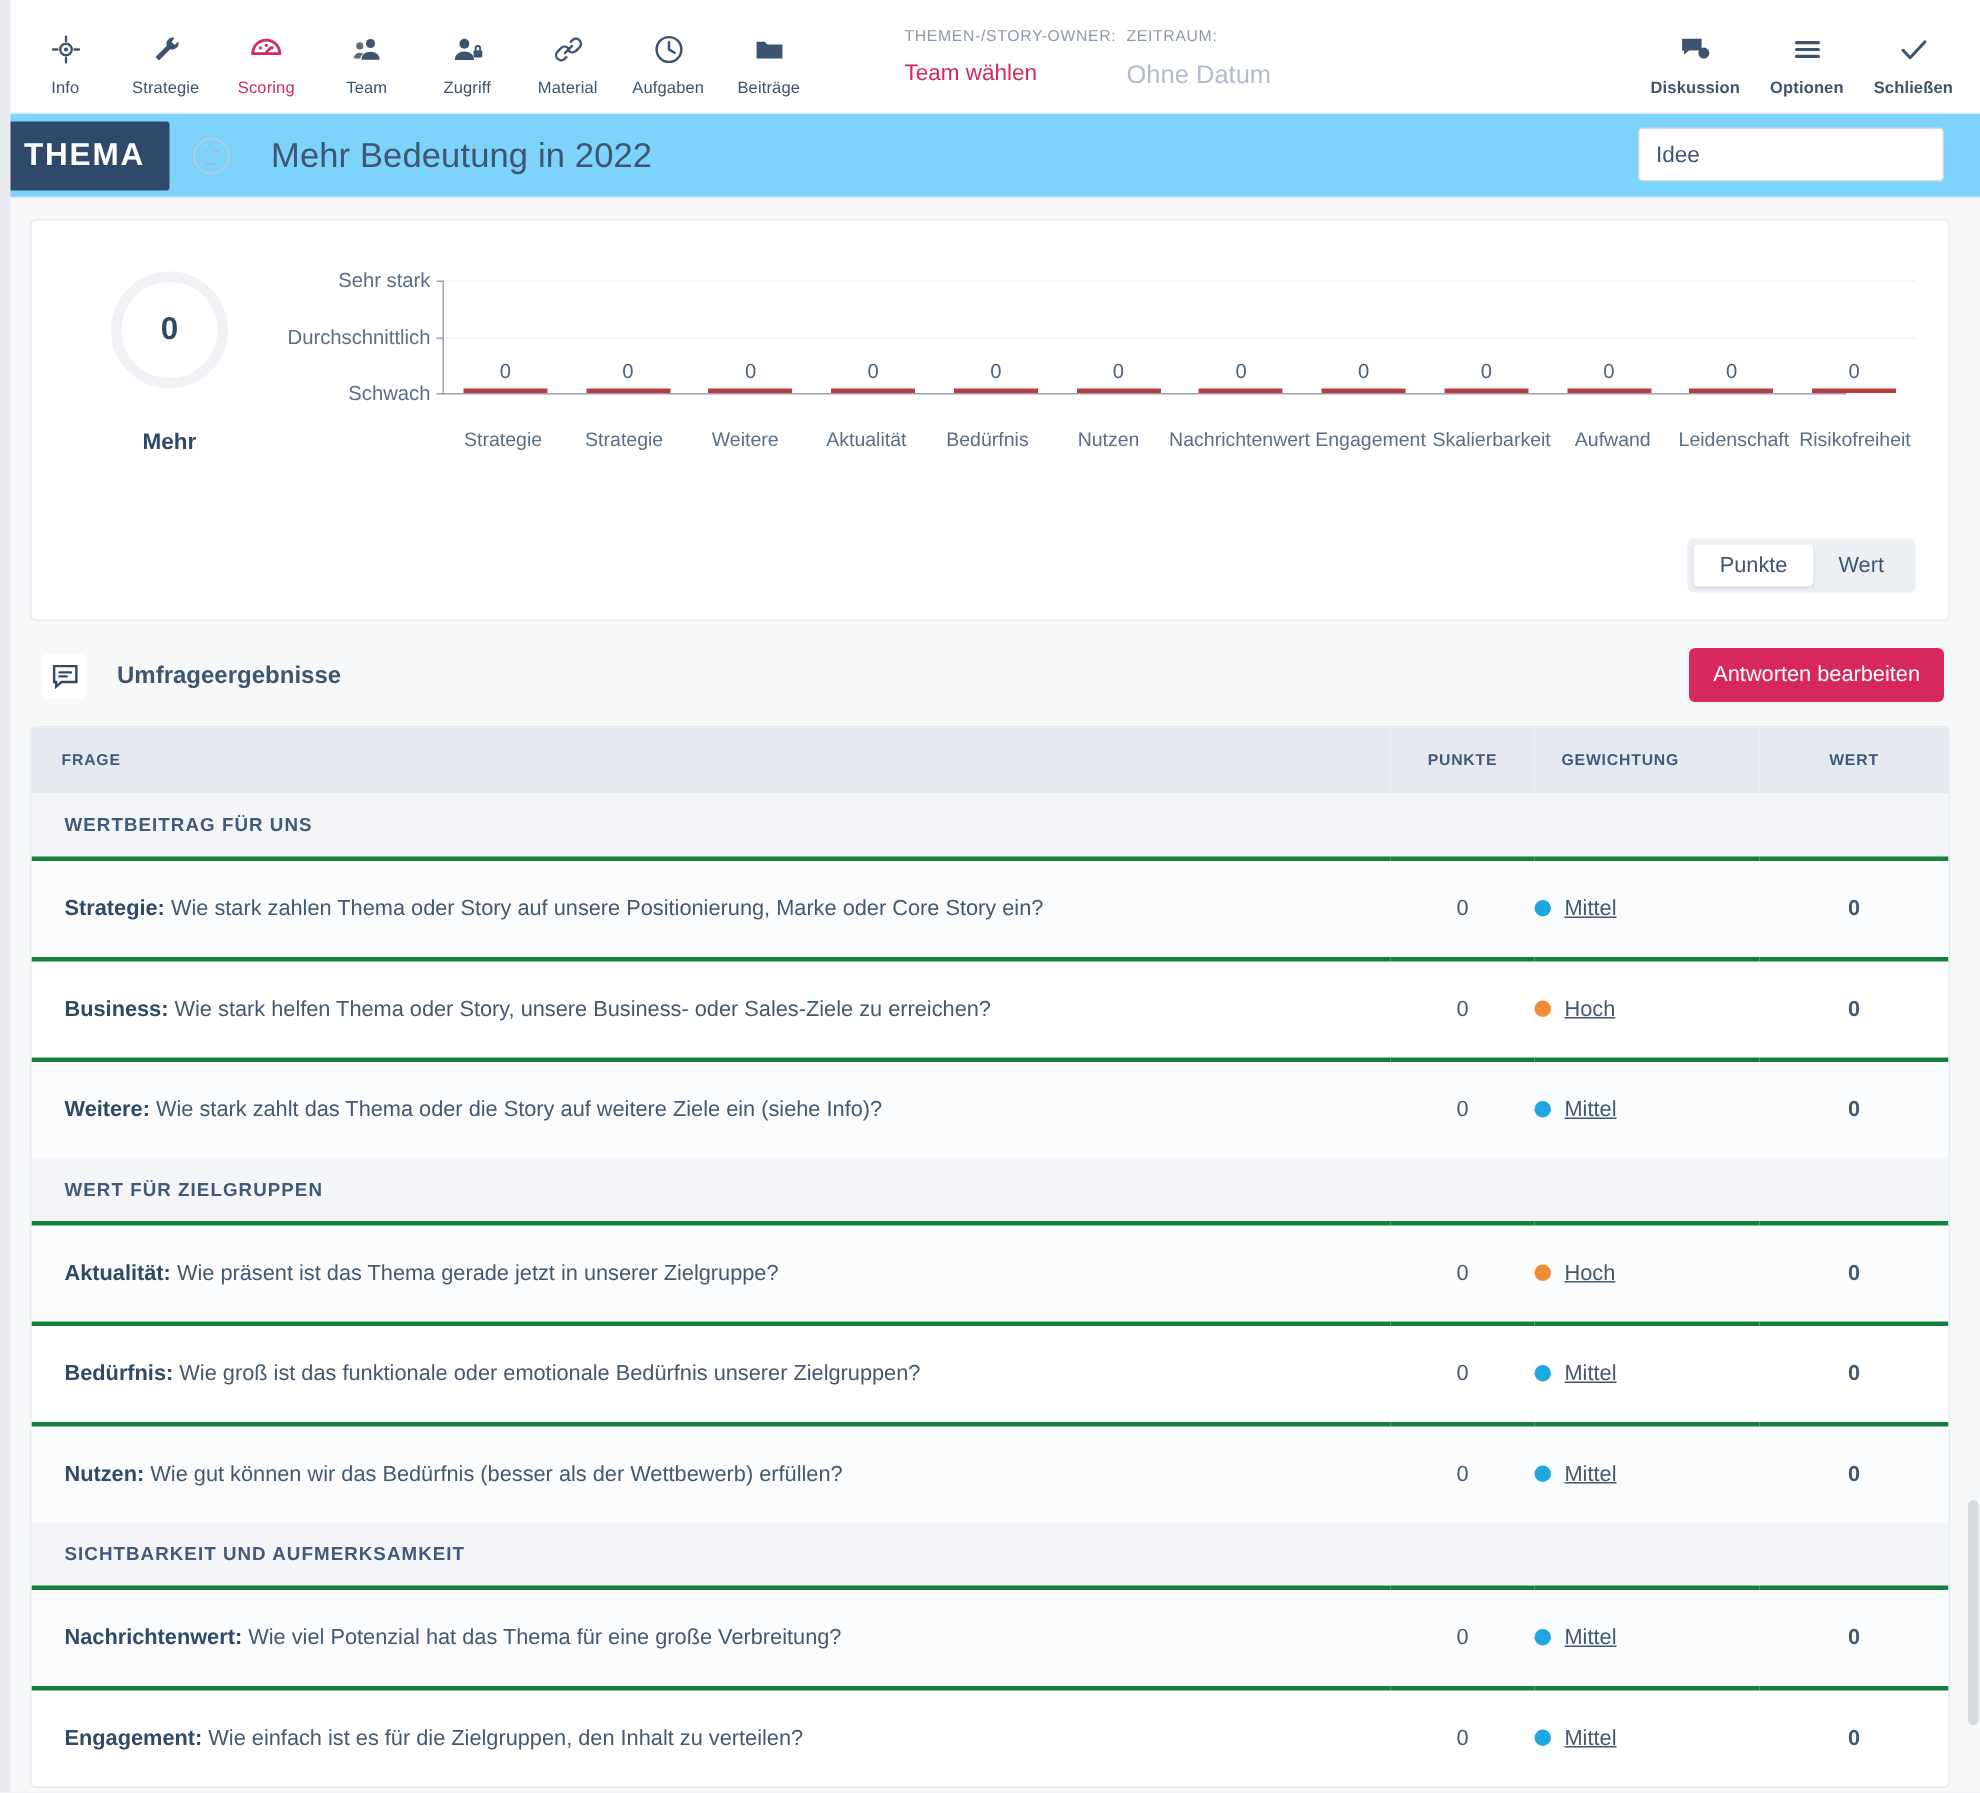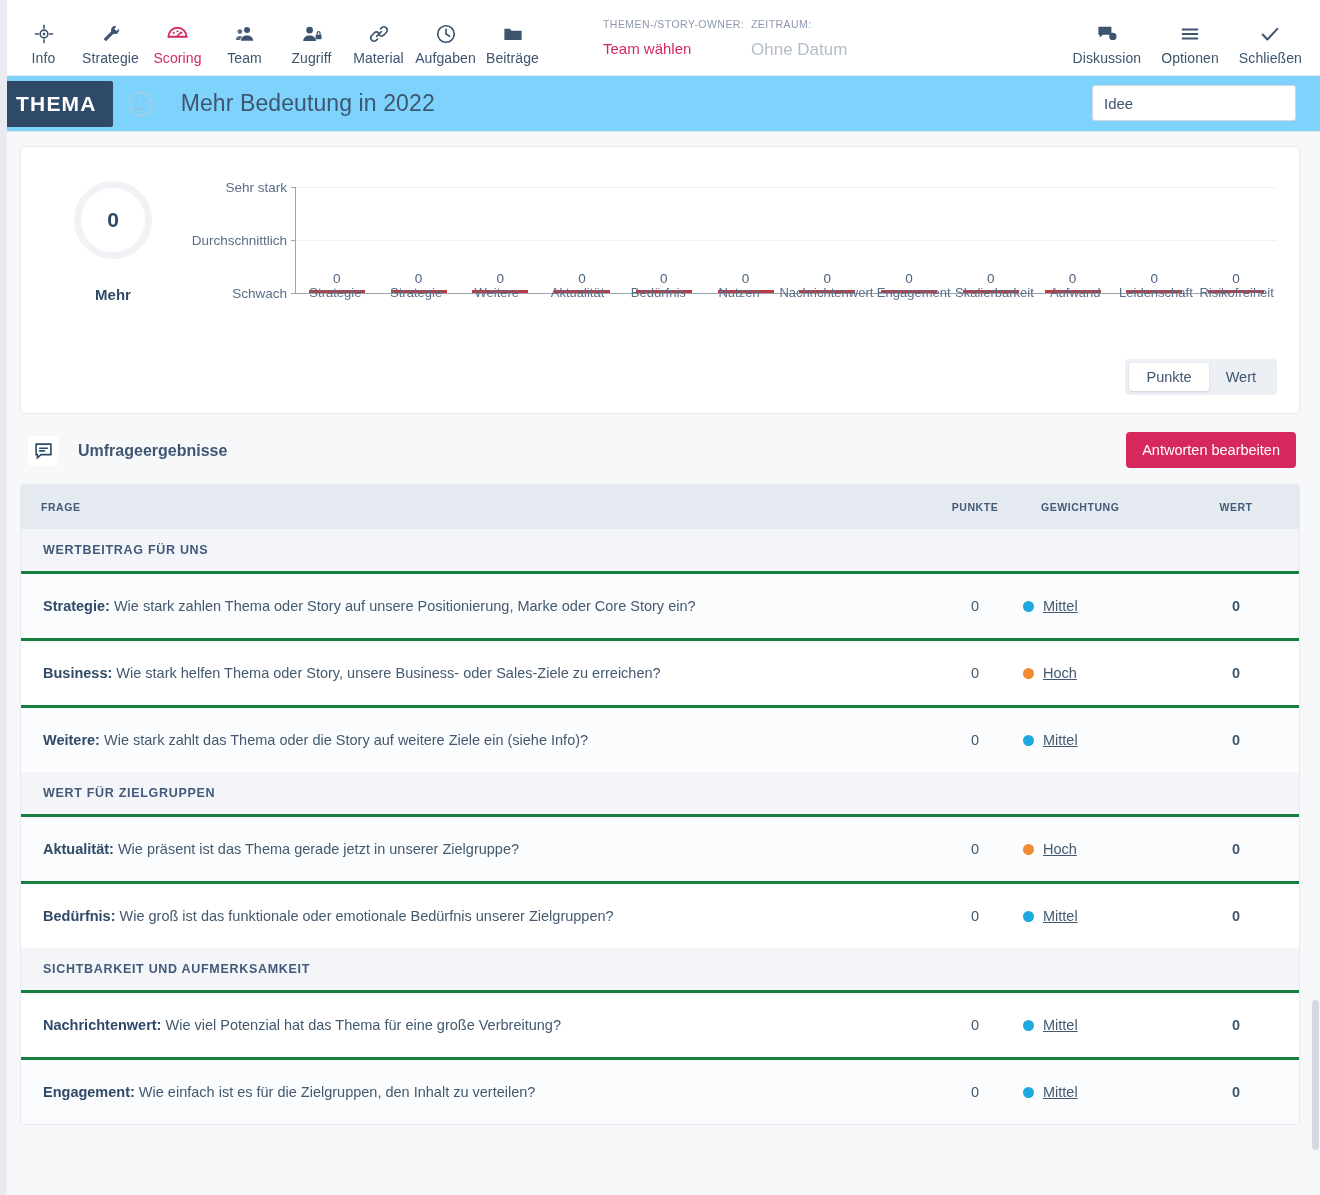--- a/index.html
+++ b/index.html
@@ -39,21 +39,21 @@
     cursor: pointer;
     user-select: none;
   }
   .nav-item .ico {
     display: block;
     height: 26px;
     line-height: 26px;
     margin-bottom: 3px;
   }
   .nav-item .lbl {
-    font-size: 14px;
+    font-size: 11px;
     letter-spacing: .1px;
     white-space: nowrap;
   }
   .nav-item.active { color: #d6285c; }
   .nav-item svg { display: inline-block; vertical-align: middle; }
 
   .nav-meta {
     position: absolute;
     left: 603px; top: 18px;
     display: flex;
@@ -71,20 +71,21 @@
   .meta-value.link { color: #d6285c; cursor: pointer; }
   .meta-value.muted { color: #b3bcc9; font-size: 17px; }
   .meta-owner { width: 148px; }
 
   .nav-right {
     position: absolute;
     right: 8px; top: 0;
     display: flex;
     align-items: flex-end;
     height: 100%;
+    font-weight: bold;
   }
   .nav-right .nav-item { width: auto; padding: 14px 10px 8px; min-width: 64px;}
 
   
   .titlebar {
     height: 56px;
     background: #7dd3fc;
     border-bottom: 1px solid #dfe3e9;
     display: flex;
     align-items: center;
@@ -182,21 +183,21 @@
   .score-label {
     margin-top: 27px;
     font-size: 15px;
     font-weight: bold;
     color: #2f4a68;
   }
 
   .plot-wrap { flex: 1; position: relative; padding-top: 20px; }
   .plot {
     position: relative;
-    height: 107px;
+    height: 76px;
     margin-left: 112px;
     margin-right: 46px;
     border-left: 1.5px solid #9aa4b2;
     border-bottom: 1.5px solid #9aa4b2;
   }
   .ylab {
     position: absolute;
     right: 100%;
     transform: translateY(-50%);
     padding-right: 9px;
@@ -609,20 +610,26 @@
               <td class="punkte">0</td>
               <td class="gew"><span class="dot" style="background: rgb(240, 140, 52);"></span><span class="txt">Hoch</span></td>
               <td class="wert">0</td>
             </tr>
             <tr class="qrow">
               <td class="q"><b>Bedürfnis:</b><span>  Wie groß ist das funktionale oder emotionale Bedürfnis unserer Zielgruppen?</span></td>
               <td class="punkte">0</td>
               <td class="gew"><span class="dot" style="background: rgb(31, 168, 224);"></span><span class="txt">Mittel</span></td>
               <td class="wert">0</td>
             </tr>
+            <tr class="qrow">
+              <td class="q"><b>Nutzen:</b><span>  Wie gut können wir das Bedürfnis (besser als der Wettbewerb) erfüllen?</span></td>
+              <td class="punkte">0</td>
+              <td class="gew"><span class="dot" style="background: rgb(31, 168, 224);"></span><span class="txt">Mittel</span></td>
+              <td class="wert">0</td>
+            </tr>
             <tr class="group">
               <td colspan="4">SICHTBARKEIT UND AUFMERKSAMKEIT</td>
             </tr>
             <tr class="qrow">
               <td class="q"><b>Nachrichtenwert:</b><span>  Wie viel Potenzial hat das Thema für eine große Verbreitung?</span></td>
               <td class="punkte">0</td>
               <td class="gew"><span class="dot" style="background: rgb(31, 168, 224);"></span><span class="txt">Mittel</span></td>
               <td class="wert">0</td>
             </tr>
             <tr class="qrow">

